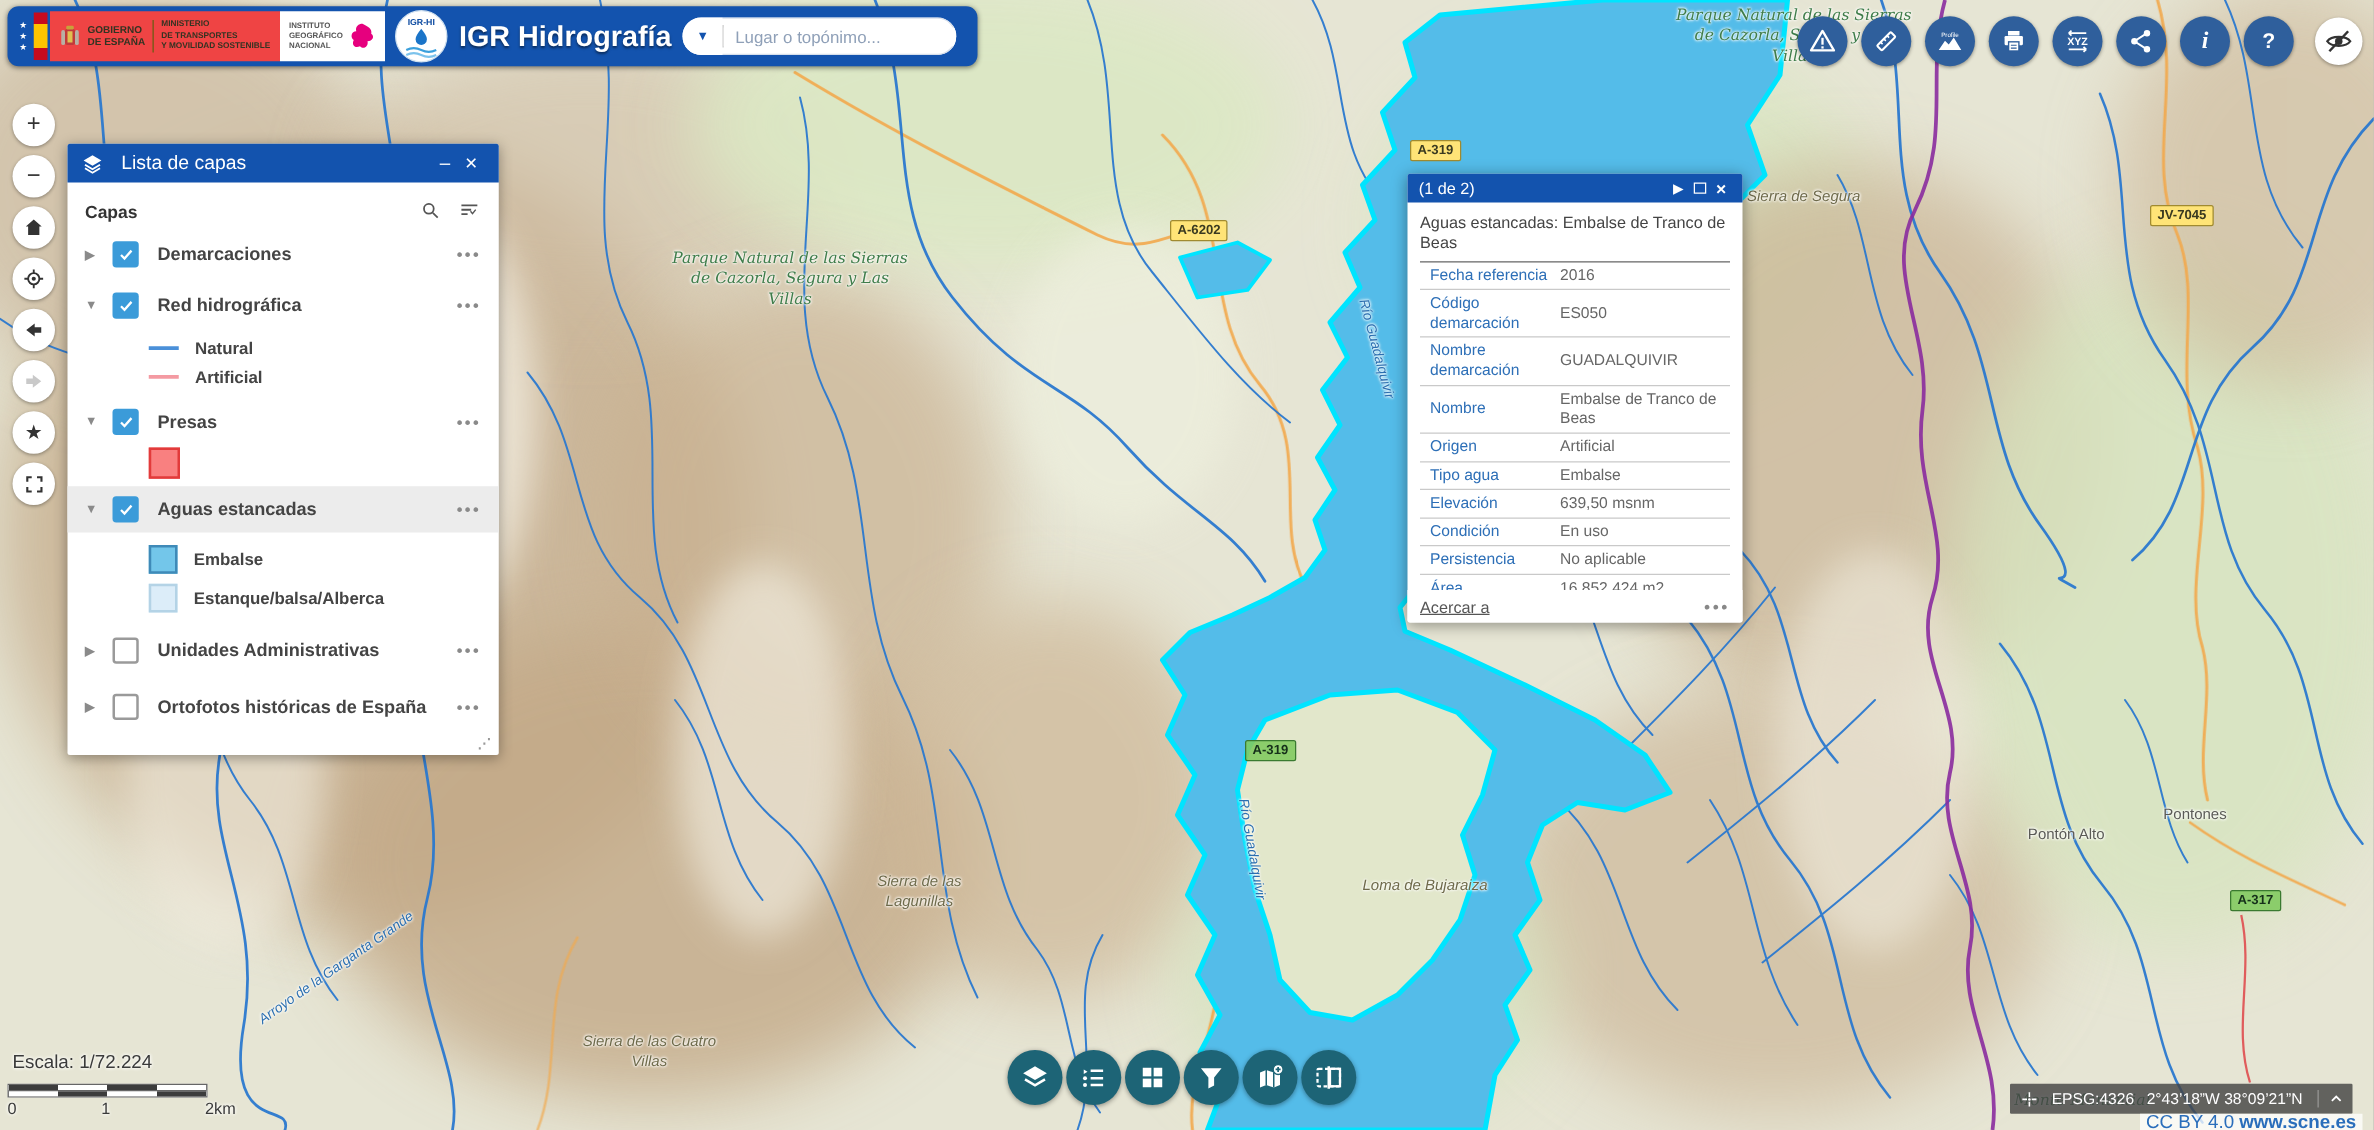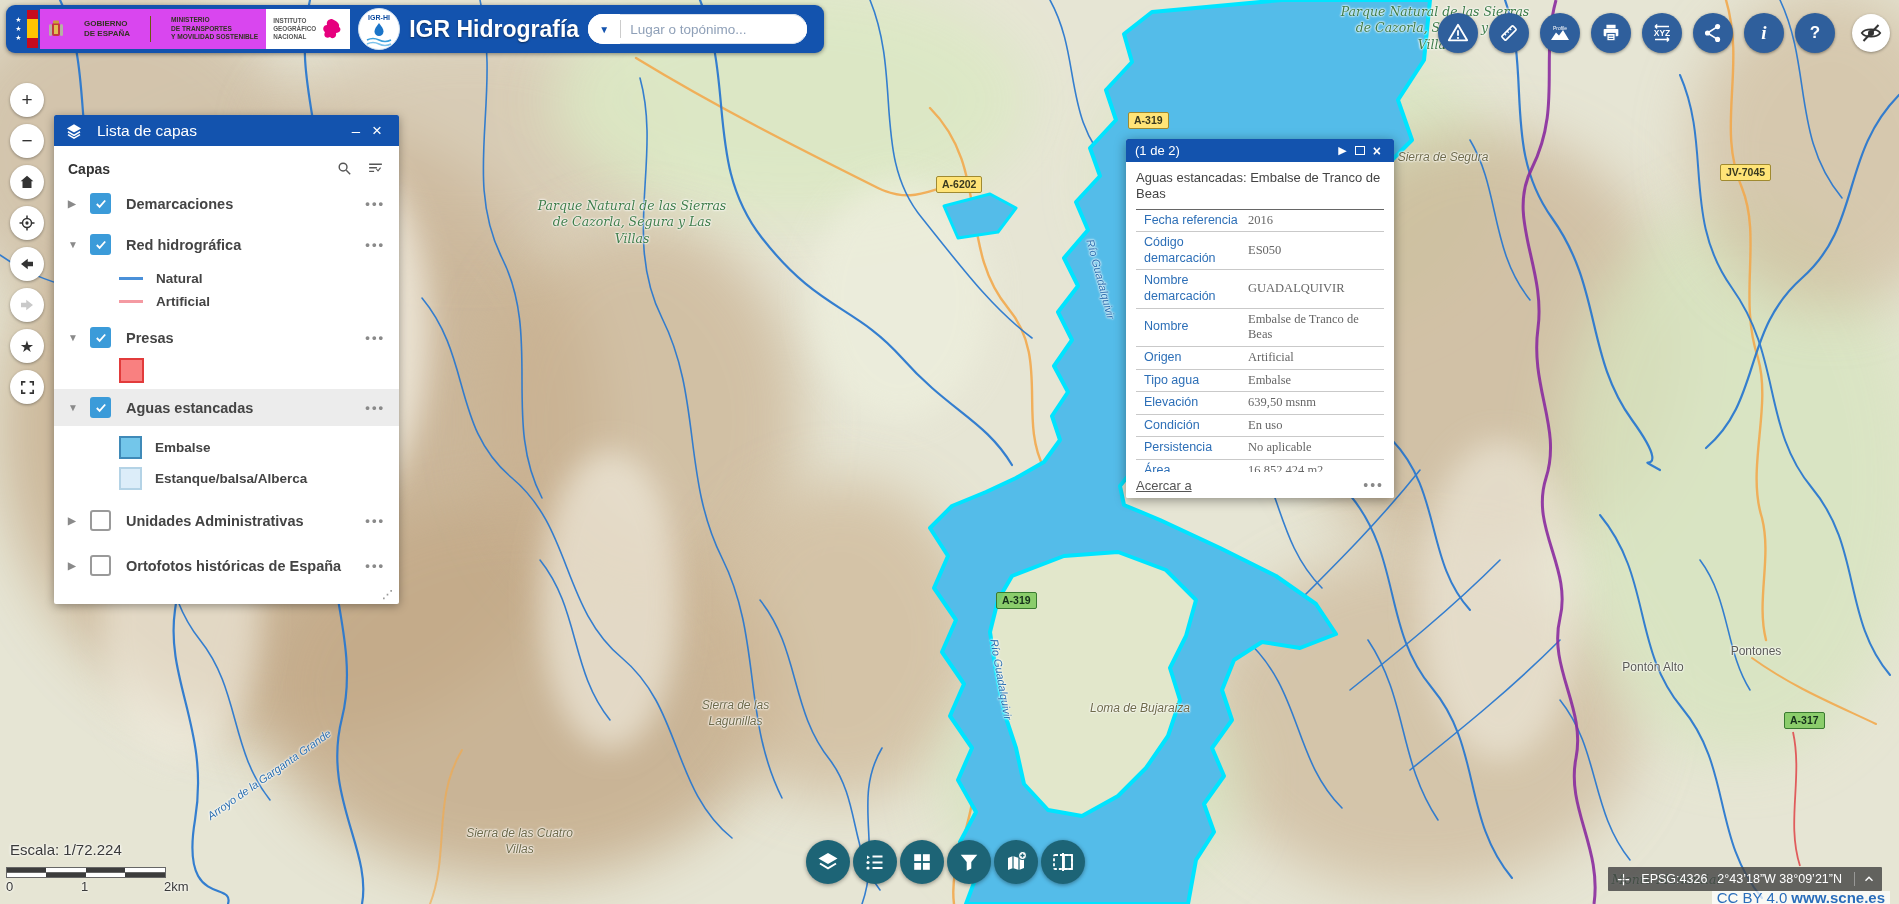--- a/index.html
+++ b/index.html
@@ -14,21 +14,21 @@
   .town-label{color:#5a5a55;font-size:12px;}
   .water-label{color:#2b6fb0;font-style:italic;font-size:11px;transform-origin:0 0;white-space:nowrap;text-align:left;}
   .badge{position:absolute;z-index:1;font-size:10.5px;font-weight:bold;padding:1px 5px;border-radius:2px;border:1px solid;line-height:1.2;}
   .badge-yellow{background:#ffe477;border-color:#a08a30;color:#3a3a20;}
   .badge-green{background:rgba(130,202,96,.9);border-color:#3a7a30;color:#15301a;}
   
   .header{position:absolute;left:6px;top:5px;height:48px;display:flex;z-index:6;}
   .brand{display:flex;align-items:stretch;background:#1353ae;border-radius:9px;padding:4px;box-shadow:0 1px 4px rgba(0,0,0,.45);}
   .stars{width:17px;display:flex;flex-direction:column;justify-content:center;align-items:center;gap:1px;color:#fff;font-size:7px;}
   .flagstrip{width:11px;margin:1px 2px 1px 0;background:linear-gradient(#c60b1e 0 25%,#ffc400 25% 75%,#c60b1e 75% 100%);}
-  .gov-box{background:#d946ef;display:flex;align-items:center;gap:20px;padding:0 8px;}
+  .gov-box{background:#ef4444;display:flex;align-items:center;gap:6px;padding:0 8px;}
   .gov-title{font-size:8px;font-weight:bold;color:#332;line-height:1.25;white-space:pre-line;}
   .gov-div{width:1px;height:26px;background:#6b5c10;}
   .gov-min{font-size:6.6px;font-weight:bold;color:#332;line-height:1.3;white-space:pre-line;}
   .ign-box{background:#fff;display:flex;align-items:center;gap:5px;padding:0 7px;}
   .ign-text{font-size:6.3px;font-weight:bold;color:#555;line-height:1.3;white-space:pre-line;}
   .bar-main{display:flex;align-items:center;gap:9px;padding:0 13px 0 8px;}
   .roundel{width:40px;height:40px;border-radius:50%;background:#fff;border:1px solid #cfe0ef;display:flex;align-items:center;justify-content:center;overflow:hidden;}
   .app-title{color:#fff;font-size:23px;font-weight:bold;text-shadow:0 1px 2px rgba(0,0,0,.5);white-space:nowrap;}
   .searchwrap{display:flex;align-items:center;background:#fff;border-radius:16px;height:30px;overflow:hidden;box-shadow:inset 0 0 0 1px #d7dfeb;}
   .dd-btn{width:32px;height:30px;display:flex;align-items:center;justify-content:center;color:#1353ae;font-size:10px;cursor:pointer;border:none;background:#fff;}
@@ -67,21 +67,21 @@
   .popup{position:absolute;left:1126px;top:139px;width:268px;z-index:5;background:#fff;box-shadow:0 2px 12px rgba(0,0,0,.4);border-radius:2px;}
   .popup-header{height:23px;background:#1353ae;color:#fff;display:flex;align-items:center;padding:0 9px;font-size:13px;border-radius:2px 2px 0 0;}
   .popup-header .pg{flex:1;}
   .pbtn{background:none;border:none;color:#fff;cursor:pointer;padding:0 4px;font-size:11px;display:flex;align-items:center;}
   .pm-box{display:inline-block;width:8px;height:7px;border:1.5px solid #fff;}
   .px{font-size:14px;font-weight:bold;}
   .popup-body{padding:8px 10px 0;height:302px;overflow:hidden;}
   .popup-title{font-size:13px;color:#444;line-height:1.25;padding-bottom:6px;border-bottom:1.5px solid #666;}
   .prow{display:flex;border-bottom:1px solid #c9c9c9;padding:3px 0 3px 8px;align-items:center;}
   .plabel{width:98px;color:#2d6fb7;font-size:12.5px;flex-shrink:0;padding-right:6px;line-height:1.25;}
-  .pvalue{color:#666;font-size:12.5px;line-height:1.25;font-family:Liberation Serif, serif;}
+  .pvalue{color:#666;font-size:12.5px;line-height:1.25;}
   .popup-footer{height:26px;display:flex;align-items:center;justify-content:space-between;padding:0 10px;background:#fff;position:relative;border-radius:0 0 2px 2px;}
   .zoomto{font-size:13px;color:#555;text-decoration:underline;cursor:pointer;}
   .pf-dots{color:#888;font-size:14px;letter-spacing:2px;cursor:pointer;}
   
   .bottom-tools{position:absolute;left:806px;top:840px;display:flex;gap:3px;z-index:5;}
   .teal-btn{width:44px;height:44px;border-radius:50%;background:#1d6476;border:none;display:flex;align-items:center;justify-content:center;box-shadow:0 1px 4px rgba(0,0,0,.4);cursor:pointer;color:#fff;}
   
   .scale-text{position:absolute;left:10px;top:841px;font-size:15px;color:#3a3a3a;z-index:4;text-shadow:0 0 3px #fff,0 0 3px #fff;}
   .scalebar{position:absolute;left:6px;top:867px;width:158px;border:1px solid #666;z-index:4;background:#fff;}
   .sb-r1{height:4px;background:repeating-linear-gradient(90deg,#3c3c3c 0 39.5px,#fff 39.5px 79px);}

